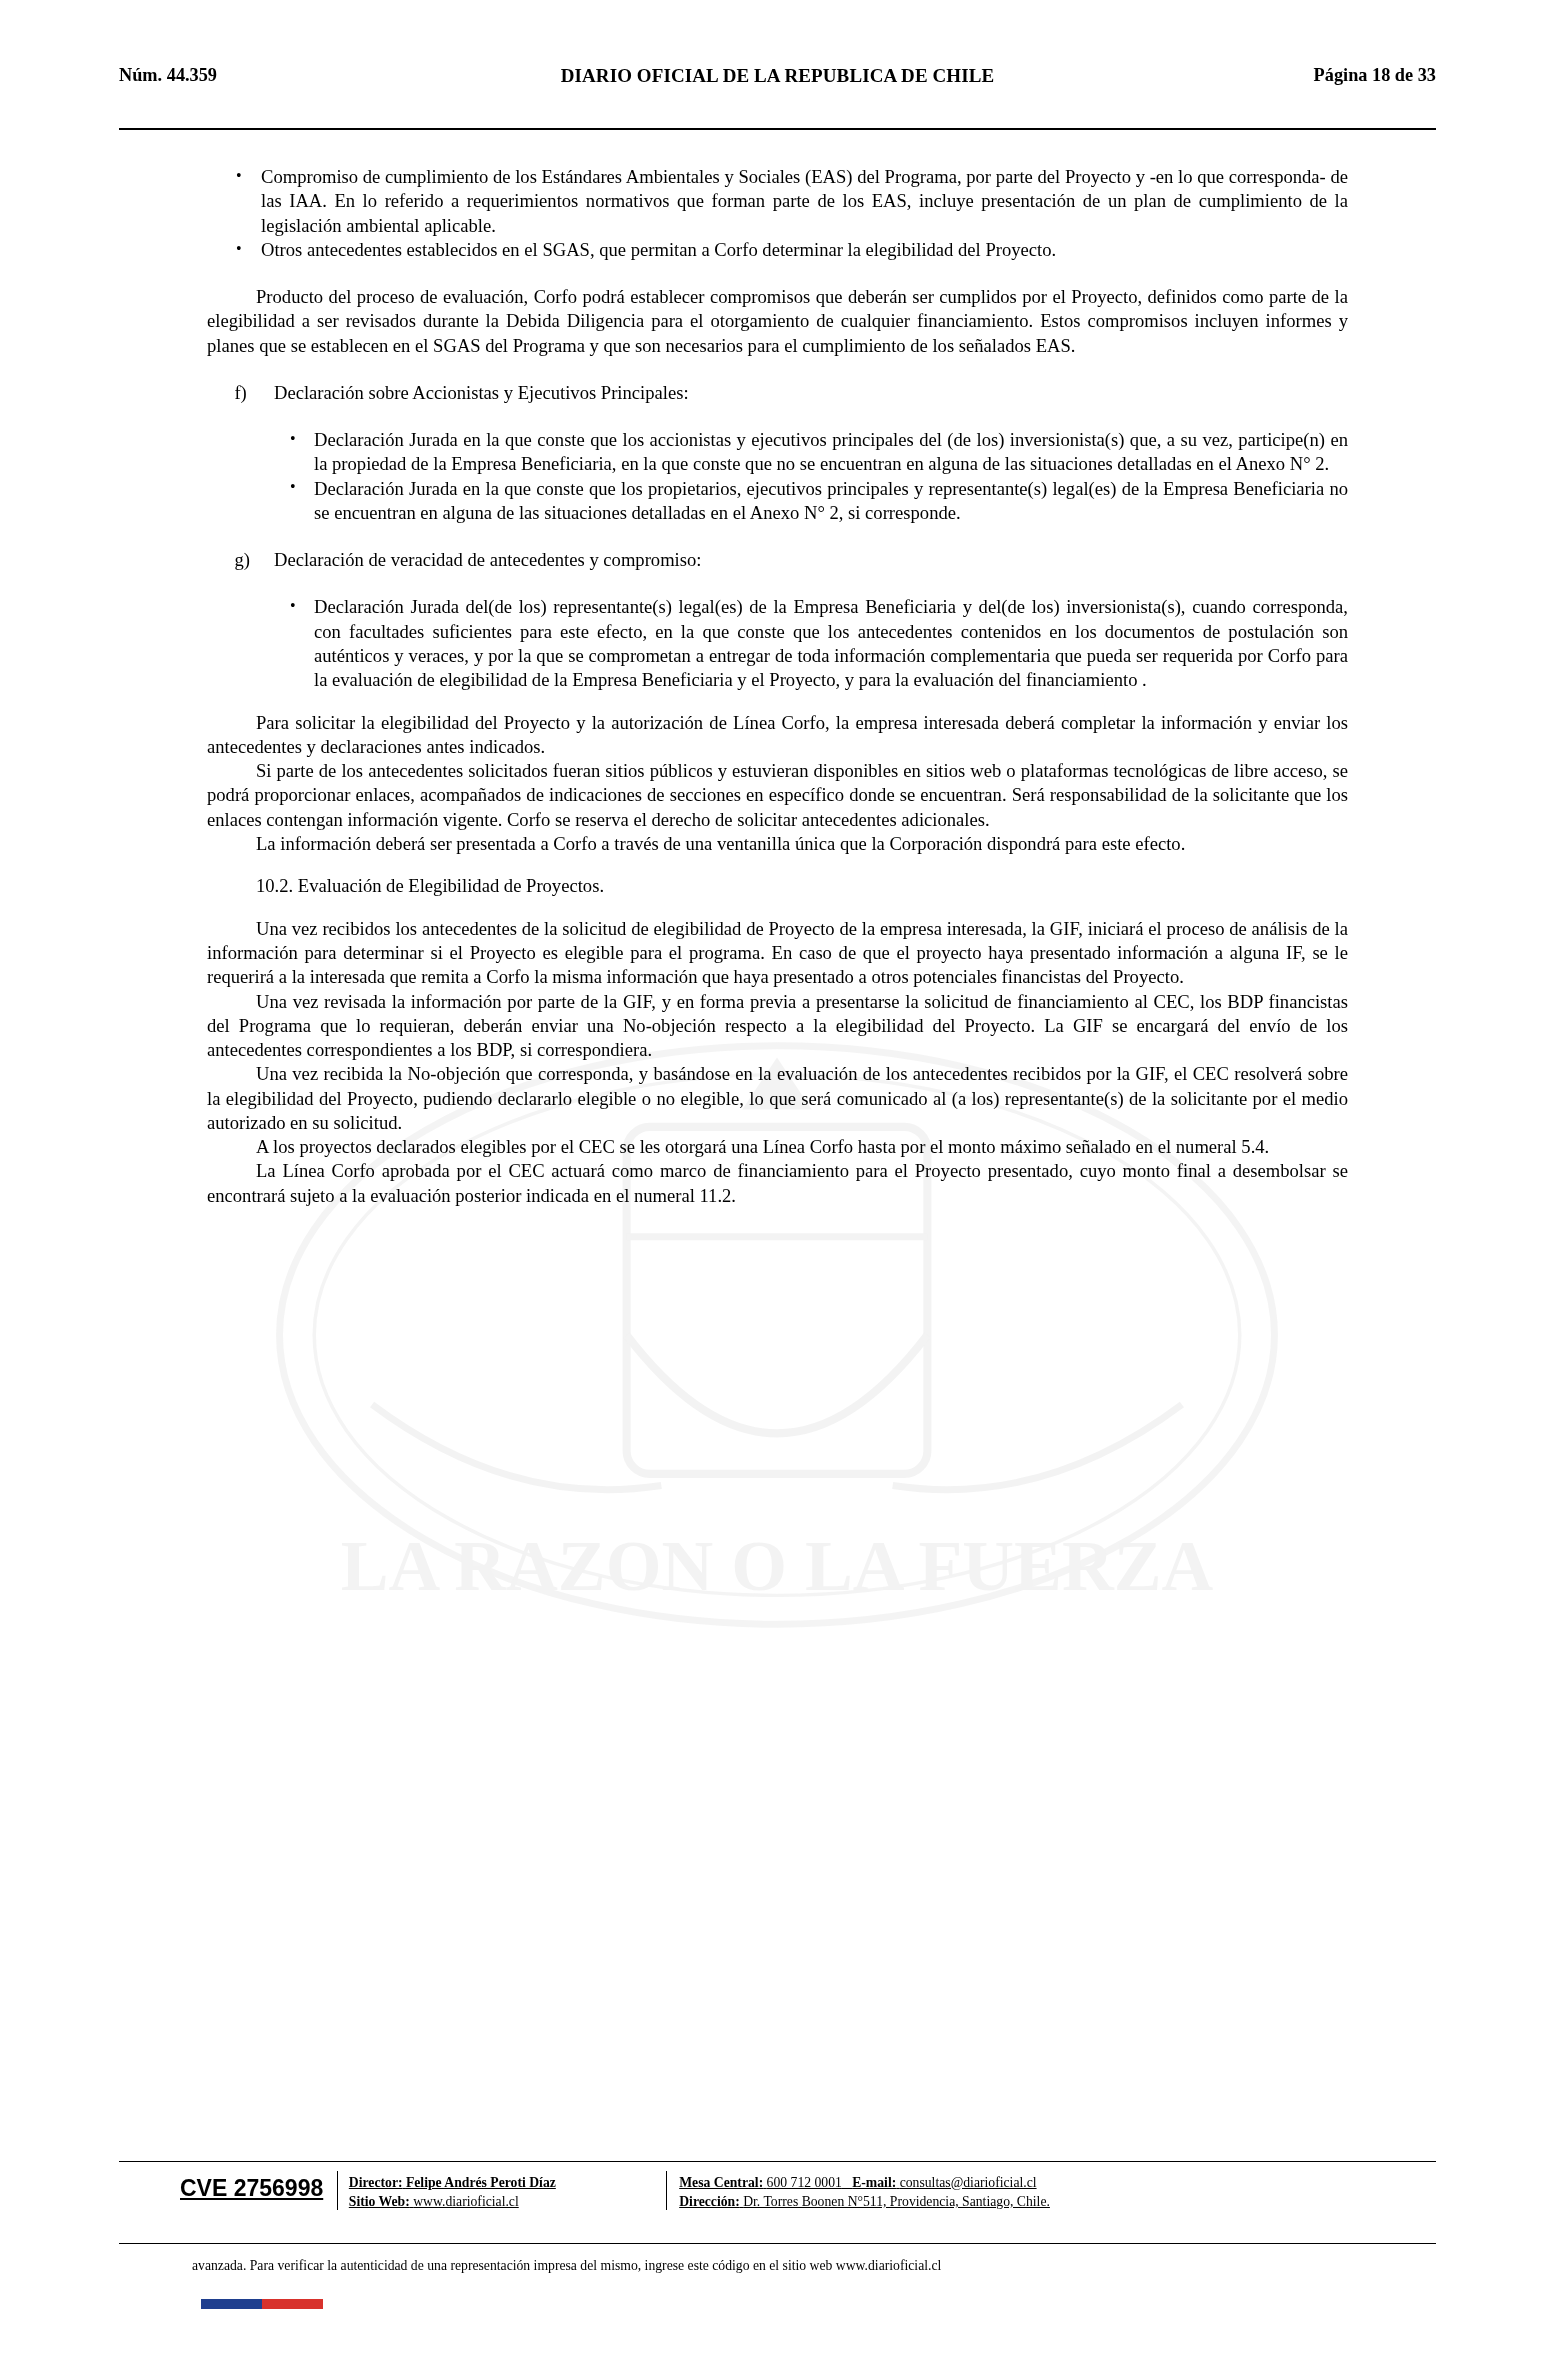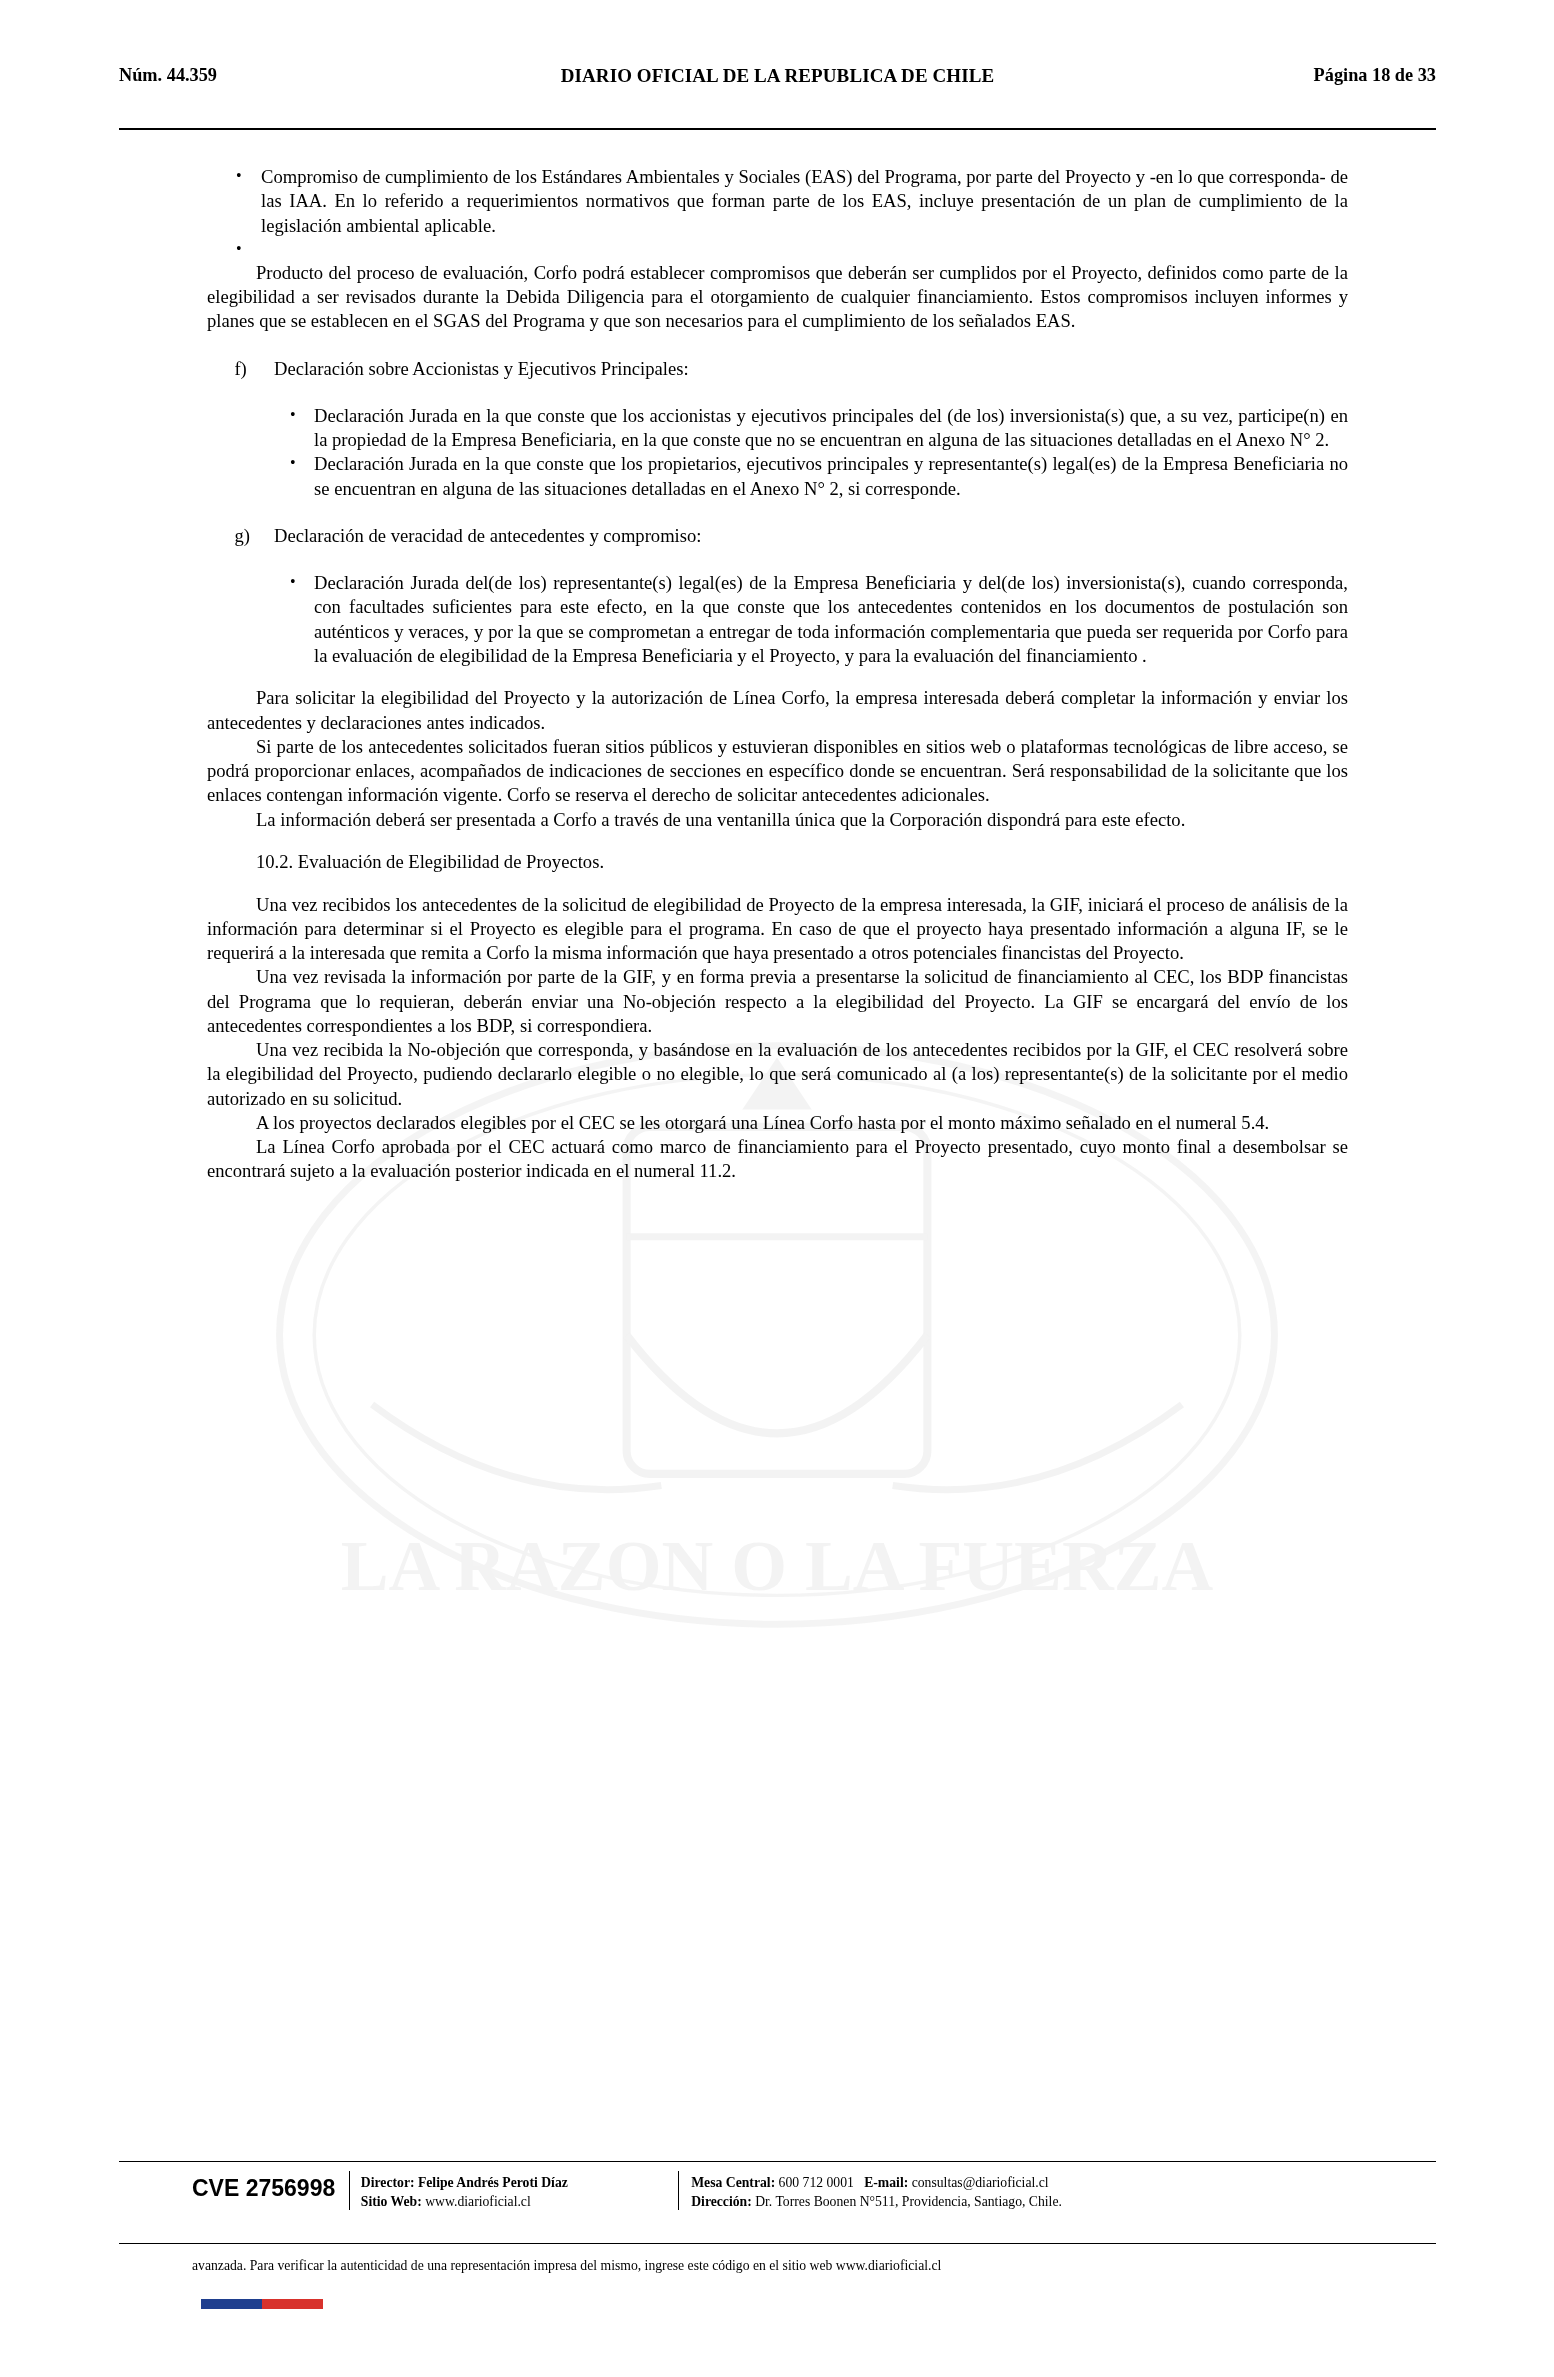--- a/index.html
+++ b/index.html
@@ -149,26 +149,27 @@
     width: 1317px;
     height: 1.2px;
     background: #000;
     z-index: 2;
   }
   #fr1 { top: 2161px; }
   #fr2 { top: 2243px; }
 
   .footer {
     position: absolute;
-    left: 119px;
+    left: 107px;
     top: 2169px;
     width: 1317px;
     z-index: 2;
     display: flex;
     align-items: flex-start;
+    text-decoration: underline;
   }
   .cve {
     font-family: "Liberation Sans", sans-serif;
     font-weight: bold;
     font-size: 23px;
     padding: 6.1px 13.4px 0 73px;
     white-space: nowrap;
   }
   .vbar {
     width: 1.2px;
@@ -242,20 +243,21 @@
 
   <div class="content">
 
     <ul class="bullets">
       <li>
         <span class="dot">•</span>
         <span>Compromiso de cumplimiento de los Estándares Ambientales y Sociales (EAS) del Programa, por parte del Proyecto y -en lo que corresponda- de las IAA. En lo referido a requerimientos normativos que forman parte de los EAS, incluye presentación de un plan de cumplimiento de la legislación ambiental aplicable.</span>
       </li>
       <li>
         <span class="dot">•</span>
+        <span>Otros antecedentes establecidos en el SGAS, que permitan a Corfo determinar la elegibilidad del Proyecto.</span>
       </li>
     </ul>
 
     <div class="spacer-lg"></div>
 
     <p class="para">Producto del proceso de evaluación, Corfo podrá establecer compromisos que deberán ser cumplidos por el Proyecto, definidos como parte de la elegibilidad a ser revisados durante la Debida Diligencia para el otorgamiento de cualquier financiamiento. Estos compromisos incluyen informes y planes que se establecen en el SGAS del Programa y que son necesarios para el cumplimiento de los señalados EAS.</p>
 
     <div class="spacer-lg"></div>
 
     <div class="lettered">

